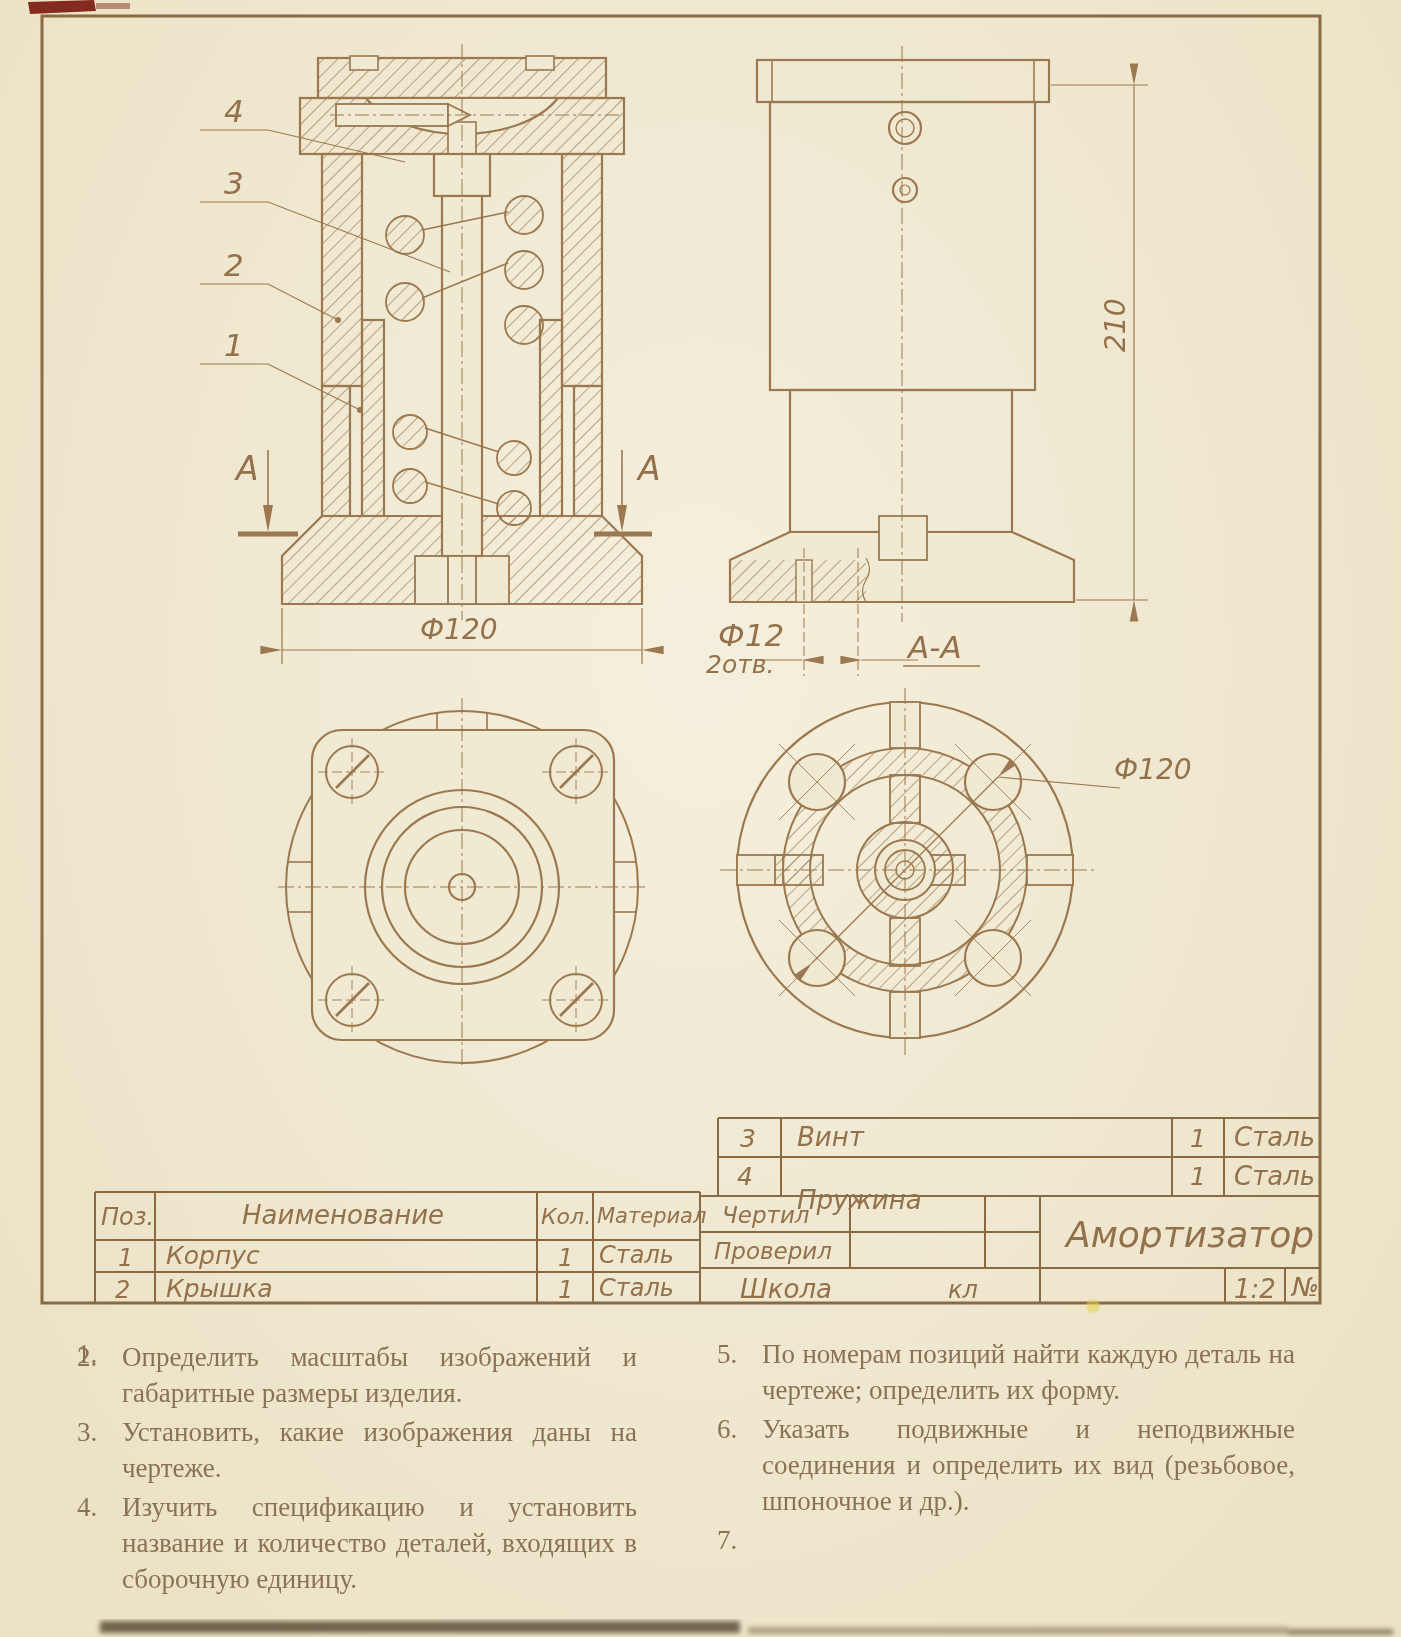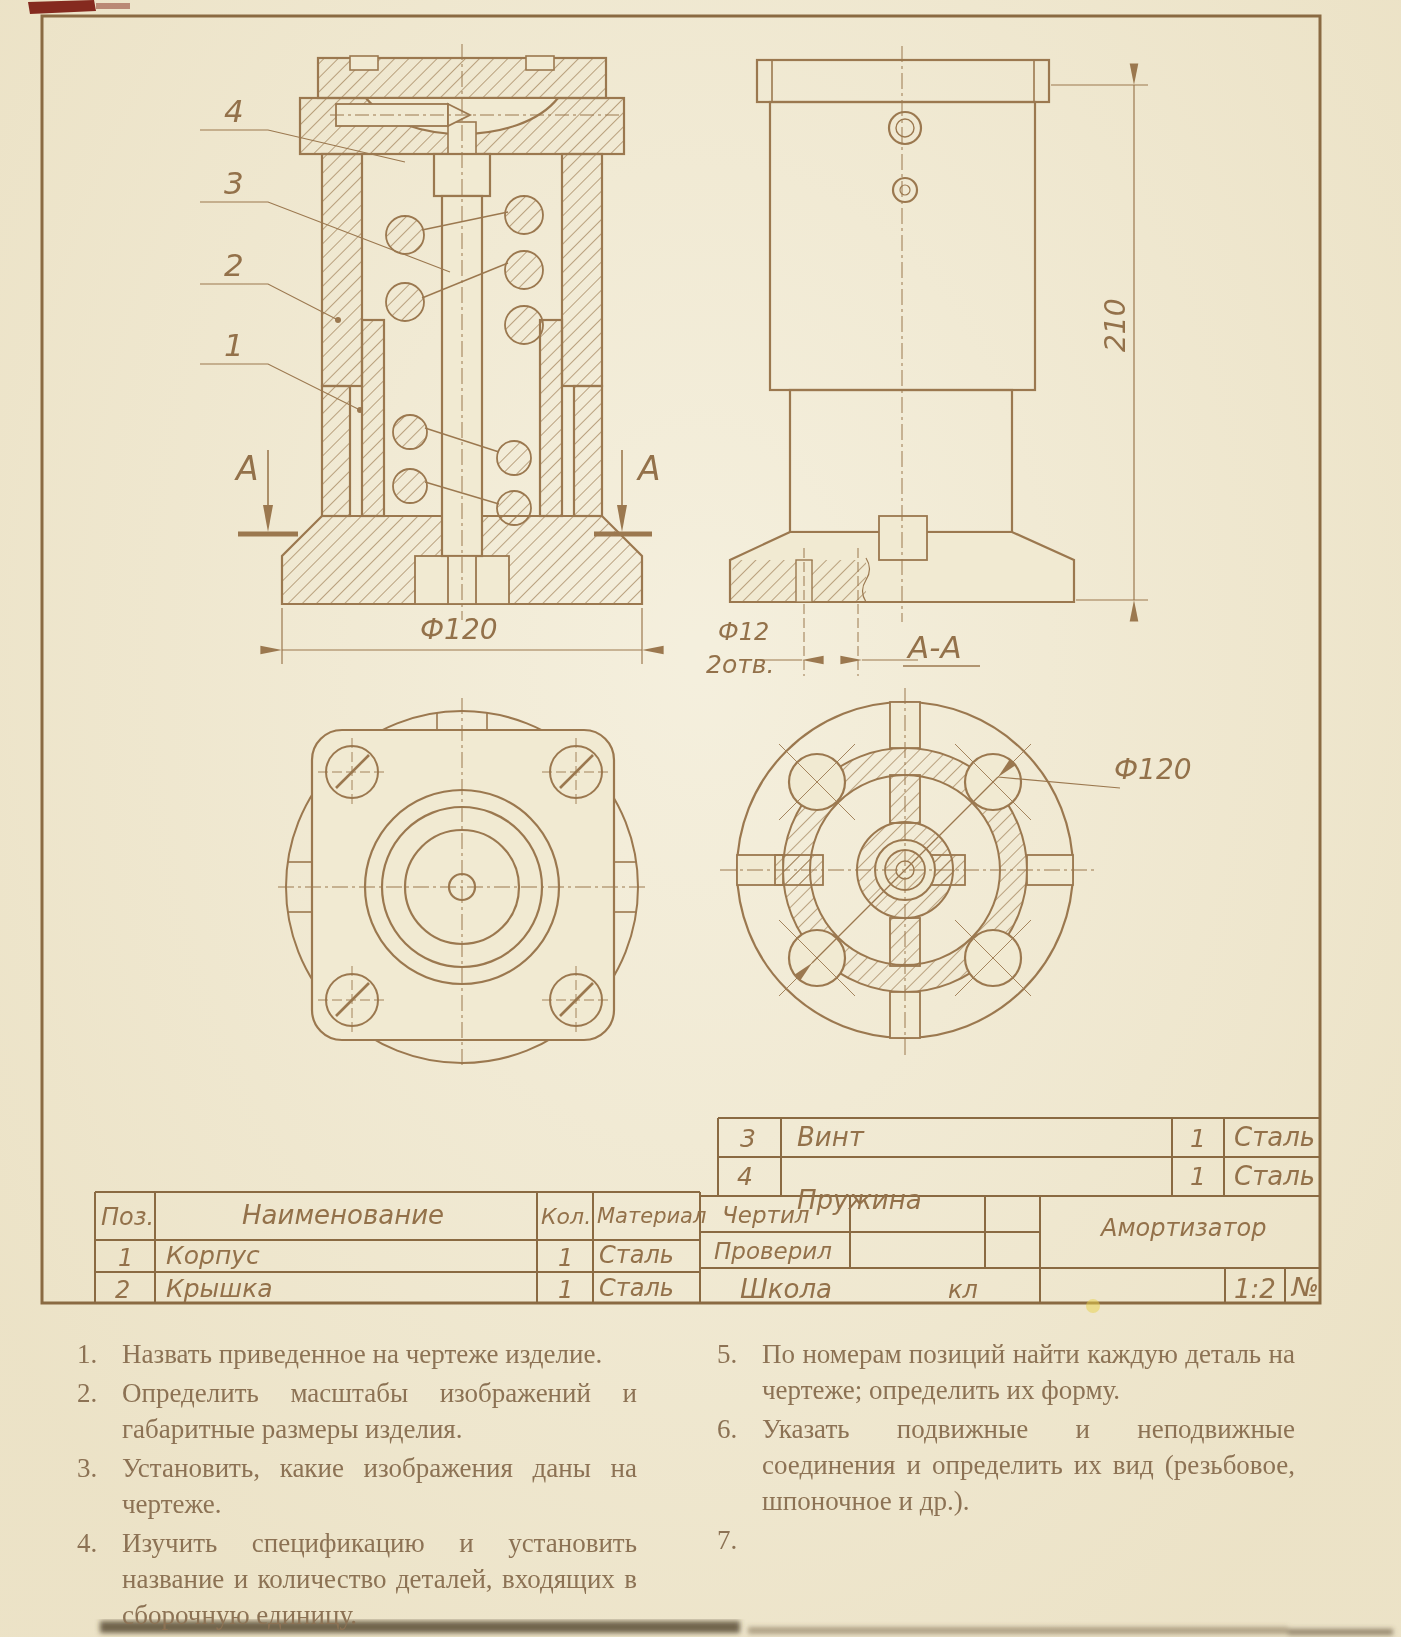--- a/index.html
+++ b/index.html
@@ -288,21 +288,21 @@
 <div class="lbl" style="left:224px;top:168px;font-size:31px;">3</div>
 <div class="lbl" style="left:224px;top:250px;font-size:31px;">2</div>
 <div class="lbl" style="left:224px;top:330px;font-size:31px;">1</div>
 
 <div class="lbl" style="left:236px;top:452px;font-size:33px;">А</div>
 <div class="lbl" style="left:638px;top:452px;font-size:33px;">А</div>
 
 <div class="lbl" style="left:420px;top:616px;font-size:28px;">Ф120</div>
 
 <div class="lbl rot" style="left:1102px;top:352px;font-size:28px;">210</div>
-<div class="lbl" style="left:718px;top:620px;font-size:24px;">Ф12</div>
+<div class="lbl" style="left:718px;top:620px;font-size:31px;">Ф12</div>
 <div class="lbl" style="left:706px;top:652px;font-size:25px;">2отв.</div>
 
 <div class="lbl" style="left:908px;top:632px;font-size:31px;">А-А</div>
 <div class="lbl" style="left:1114px;top:756px;font-size:28px;">Ф120</div>
 
 <div class="cell" style="left:101px;top:1203px;font-size:24px;text-align:center;">Поз.</div>
 <div class="cell" style="left:242px;top:1200px;font-size:26px;">Наименование</div>
 <div class="cell" style="left:541px;top:1204px;font-size:22px;">Кол.</div>
 <div class="cell" style="left:597px;top:1204px;font-size:21px;">Материал</div>
 
@@ -321,30 +321,29 @@
 <div class="cell" style="left:1190px;top:1124px;font-size:25px;">1</div>
 <div class="cell" style="left:1234px;top:1122px;font-size:26px;">Сталь</div>
 
 <div class="cell" style="left:737px;top:1162px;font-size:25px;">4</div>
 <div class="cell" style="left:797px;top:1161px;font-size:26px;margin-top:24px;">Пружина</div>
 <div class="cell" style="left:1190px;top:1162px;font-size:25px;">1</div>
 <div class="cell" style="left:1234px;top:1161px;font-size:26px;">Сталь</div>
 
 <div class="cell" style="left:722px;top:1202px;font-size:23px;">Чертил</div>
 <div class="cell" style="left:714px;top:1238px;font-size:23px;">Проверил</div>
-<div class="cell" style="left:1066px;top:1214px;font-size:24px;margin-left:35px;">Амортизатор</div>
+<div class="cell" style="left:1066px;top:1214px;font-size:36px;">Амортизатор</div>
 <div class="cell" style="left:740px;top:1274px;font-size:26px;">Школа</div>
 <div class="cell" style="left:948px;top:1276px;font-size:24px;">кл</div>
 <div class="cell" style="left:1234px;top:1274px;font-size:26px;">1:2</div>
 <div class="cell" style="left:1292px;top:1272px;font-size:26px;">№</div>
 
 <div class="qcol" style="left:75px;top:1336px;width:562px;">
   <div class="q">
     <span class="num">1.</span>
-    <span>Назвать приведенное на чертеже изделие.</span>
   </div>
   <div class="q">
     <span class="num">2.</span>
     <span>Определить масштабы изображений и габаритные размеры изделия.</span>
   </div>
   <div class="q">
     <span class="num">3.</span>
     <span>Установить, какие изображения даны на чертеже.</span>
   </div>
   <div class="q">

